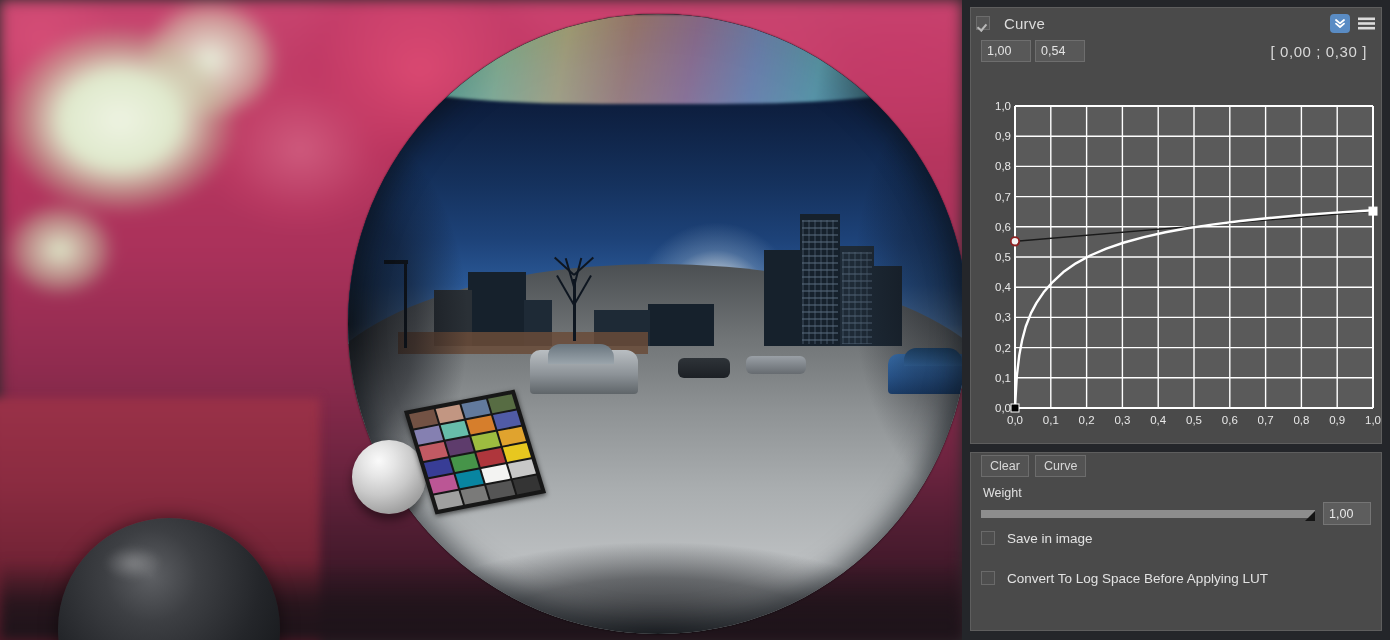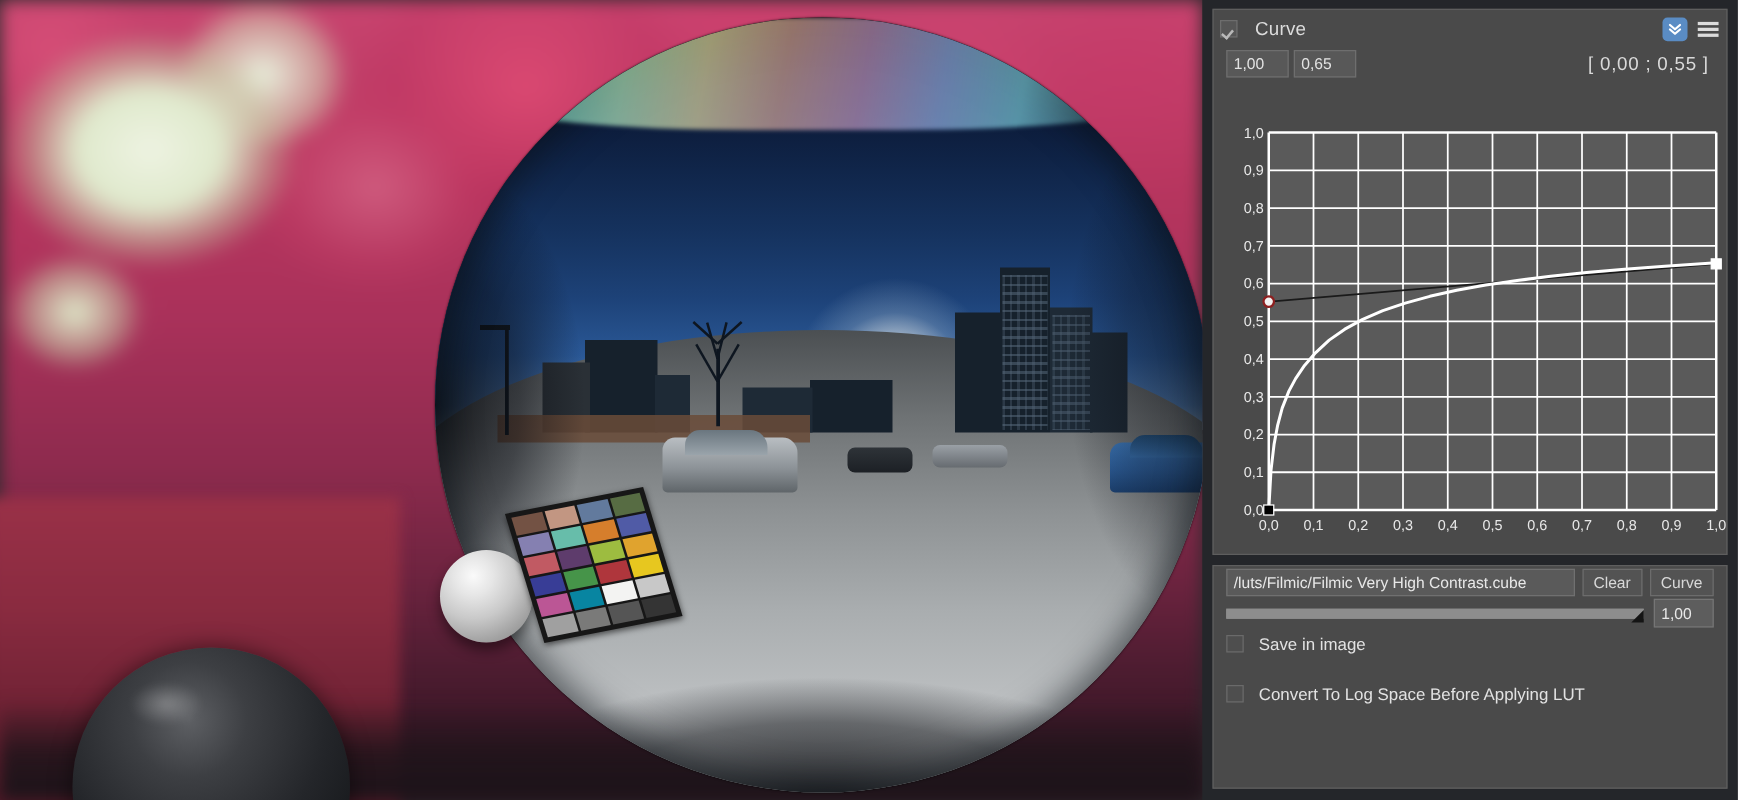--- a/index.html
+++ b/index.html
@@ -422,22 +422,22 @@
               <rect x="0" y="0.5" width="17" height="2.6" fill="#dcdcdc"></rect>
               <rect x="0" y="5.2" width="17" height="2.6" fill="#dcdcdc"></rect>
               <rect x="0" y="9.9" width="17" height="2.6" fill="#dcdcdc"></rect>
             </svg>
           </div>
         </div>
       </div>
 
       <div class="val-row">
         <div class="numbox">1,00</div>
-        <div class="numbox">0,65</div>
-        <div class="range-txt">[ 0,00 ; 0,55 ]</div>
+        <div class="numbox">0,54</div>
+        <div class="range-txt">[ 0,00 ; 0,30 ]</div>
       </div>
 
       <div id="graph-wrap">
         <svg id="graph-svg" width="400" height="340" viewBox="0 0 400 340">
             <rect x="34" y="10" width="358" height="302" fill="#5a5a5a"></rect>
             <line x1="34" y1="10" x2="34" y2="312" stroke="#ffffff" stroke-width="2"></line>
             <line x1="69.80000000000001" y1="10" x2="69.80000000000001" y2="312" stroke="#ffffff" stroke-width="1.4"></line>
             <line x1="105.60000000000001" y1="10" x2="105.60000000000001" y2="312" stroke="#ffffff" stroke-width="1.4"></line>
             <line x1="141.39999999999998" y1="10" x2="141.39999999999998" y2="312" stroke="#ffffff" stroke-width="1.4"></line>
             <line x1="177.20000000000002" y1="10" x2="177.20000000000002" y2="312" stroke="#ffffff" stroke-width="1.4"></line>
@@ -485,25 +485,25 @@
             <rect x="30" y="308" width="8" height="8" fill="#000000" stroke="#ffffff" stroke-width="1"></rect>
             <circle cx="34" cy="145.296" r="4.2" fill="#f2f2f2" stroke="#8d2020" stroke-width="1.8"></circle>
             <rect x="388" y="111.096" width="8" height="8" fill="#ffffff" stroke="#ffffff" stroke-width="1"></rect>
           </svg>
       </div>
     </section>
 
     <section class="card" id="card-lut">
 
       <div class="lut-row1">
-        <div id="lut-path" title="/luts/Filmic/Filmic Very High Contrast.cube">/luts/Filmic/Filmic Very High Contrast.cube</div>
         <div class="gbtn">Clear</div>
         <div class="gbtn">Curve</div>
       </div>
 
+      <div class="weight-label">Weight</div>
       <div class="slider-row">
         <div class="slider">
           <div class="track"></div>
           <div class="fill" id="weight-fill" style="width: 100%;"></div>
           <div class="knob" id="weight-knob" style="right: 0%;"></div>
         </div>
         <div class="weightbox">1,00</div>
       </div>
 
       <div class="opt-row">

